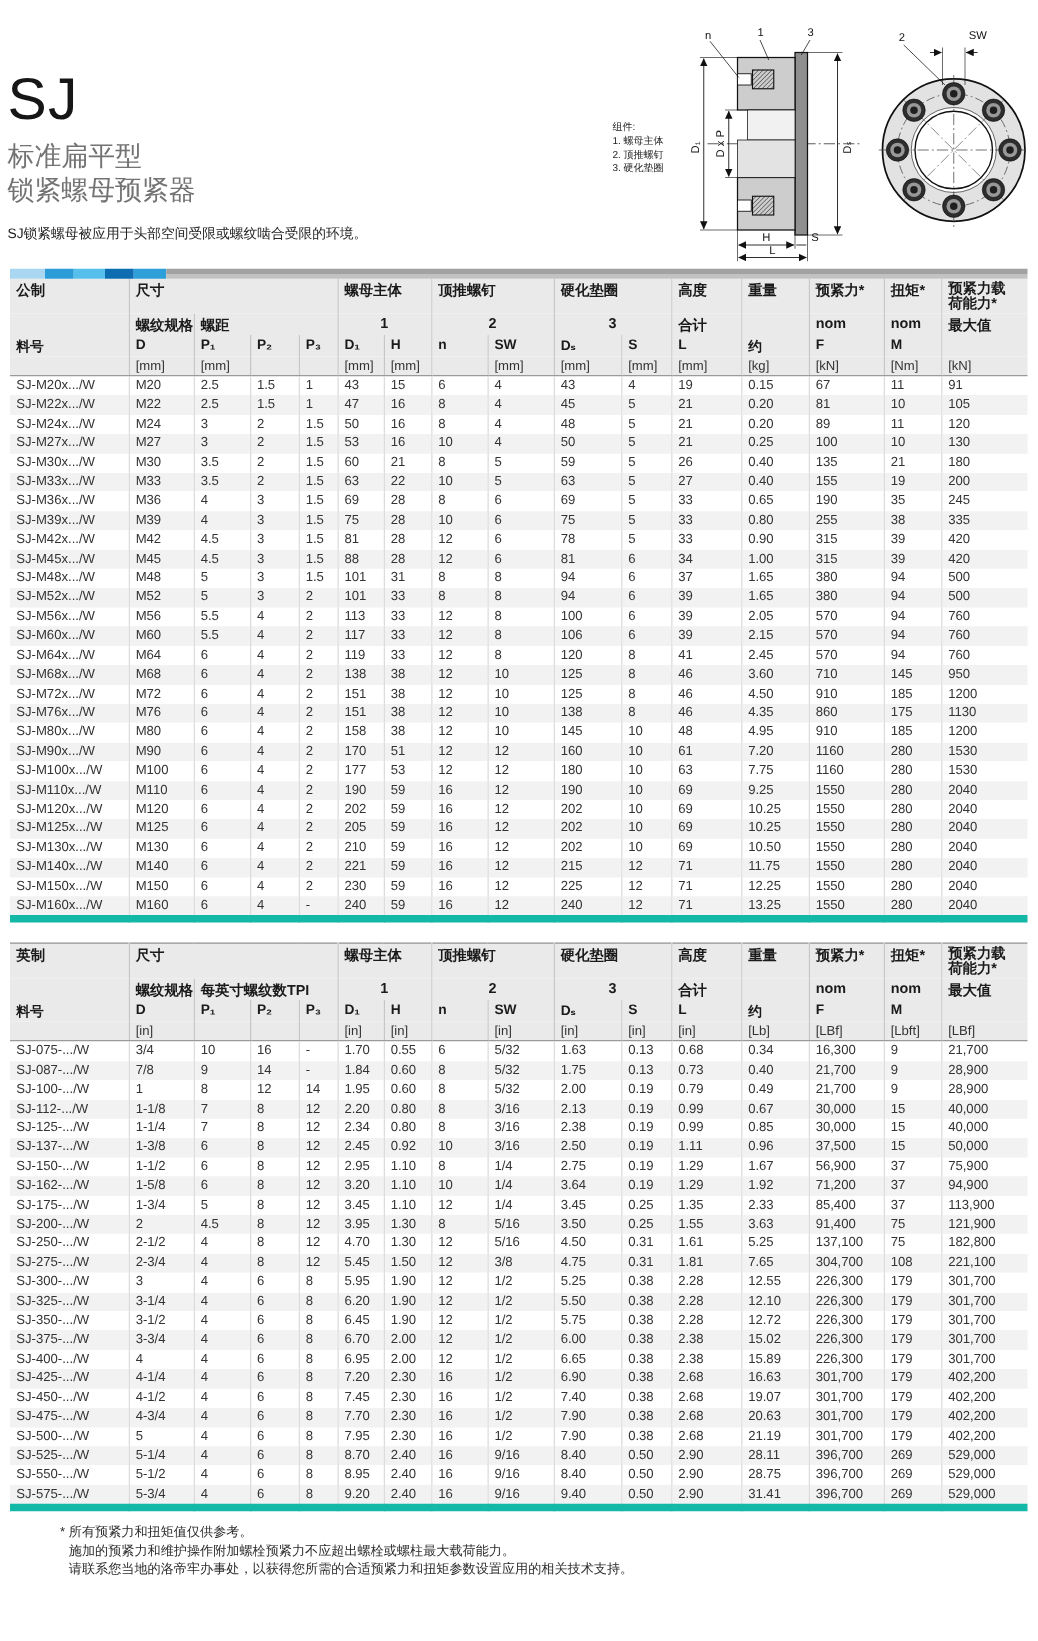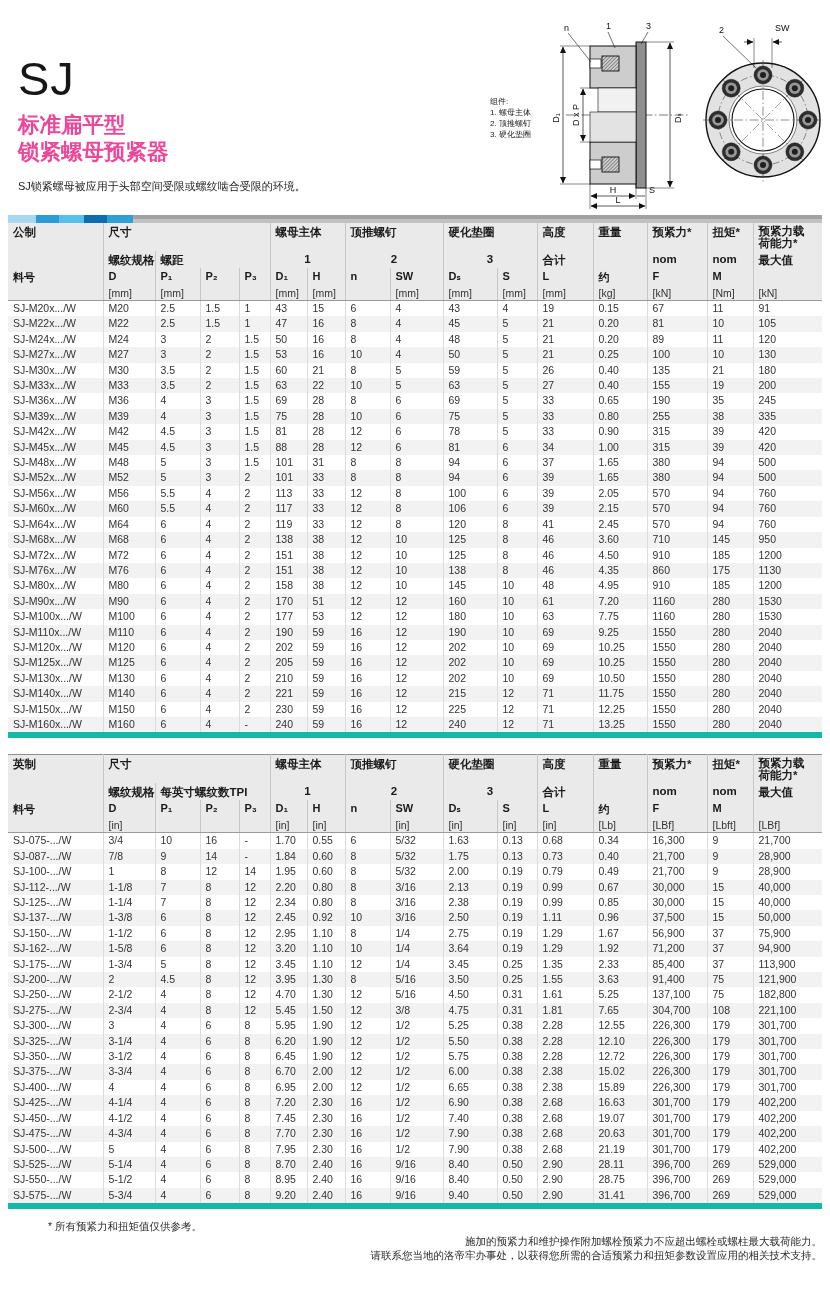--- a/index.html
+++ b/index.html
@@ -1,22 +1,22 @@
 <!DOCTYPE html>
 <html><head>
 <meta charset="utf-8">
 <style>
   html,body{margin:0;padding:0;background:#ffffff;}
   .page{position:relative;width:830px;height:1313px;background:#fff;overflow:hidden;
         font-family:"Liberation Sans","DejaVu Sans",sans-serif;color:#1a1a1a;}
 
   
-  .title-block{position:absolute;left:18px;top:54px;}
+  .title-block{position:absolute;left:6px;top:54px;}
   .product-title{font-size:47px;line-height:50px;font-weight:400;letter-spacing:1px;color:#161616;}
-  .subtitle{font-size:21.5px;line-height:27px;font-weight:700;color:#ec4899;}
+  .subtitle{font-size:21.5px;line-height:27px;font-weight:400;color:#737373;}
   .subtitle.first{margin-top:8px;}
   .description{margin-top:13px;font-size:11px;color:#222;}
 
   
   .drawings{position:absolute;left:490px;top:18px;width:338px;height:194px;display:flex;align-items:flex-start;}
   .legend{width:52px;flex:none;padding-top:78px;font-size:8px;line-height:11px;color:#222;}
   .drawings svg{flex:none;}
   svg text{font-family:"Liberation Sans","DejaVu Sans",sans-serif;font-size:9px;fill:#111;}
 
   
@@ -36,21 +36,21 @@
   th.ctr{text-align:center;}
   th.u{font-weight:400;font-size:10.5px;color:#333;}
   th.pre{white-space:pre-line;line-height:12px;}
   tbody td{font-size:10.5px;color:#333;padding:0 5px;height:15.4px;line-height:15.4px;
            border-left:1px solid #dcdcdc;}
   tbody tr td:first-child{border-left:none;}
   tbody tr:nth-child(even){background:#f2f2f2;}
   .t-imperial{margin-top:16px;border-top:1px solid #8e8e8e;}
 
   .footnotes{margin-top:10px;font-size:10.5px;line-height:14.5px;color:#2b2b2b;margin-left:40px;}
-  .footnotes .fn+.fn{padding-left:7px;text-align:right;}
+  .footnotes .fn+.fn{padding-left:7px;}
 </style>
 </head>
 <body>
 
 <div class="page">
 
   <div class="title-block">
     <div class="product-title">SJ</div>
     <div class="subtitle first">标准扁平型</div>
     <div class="subtitle">锁紧螺母预紧器</div>

